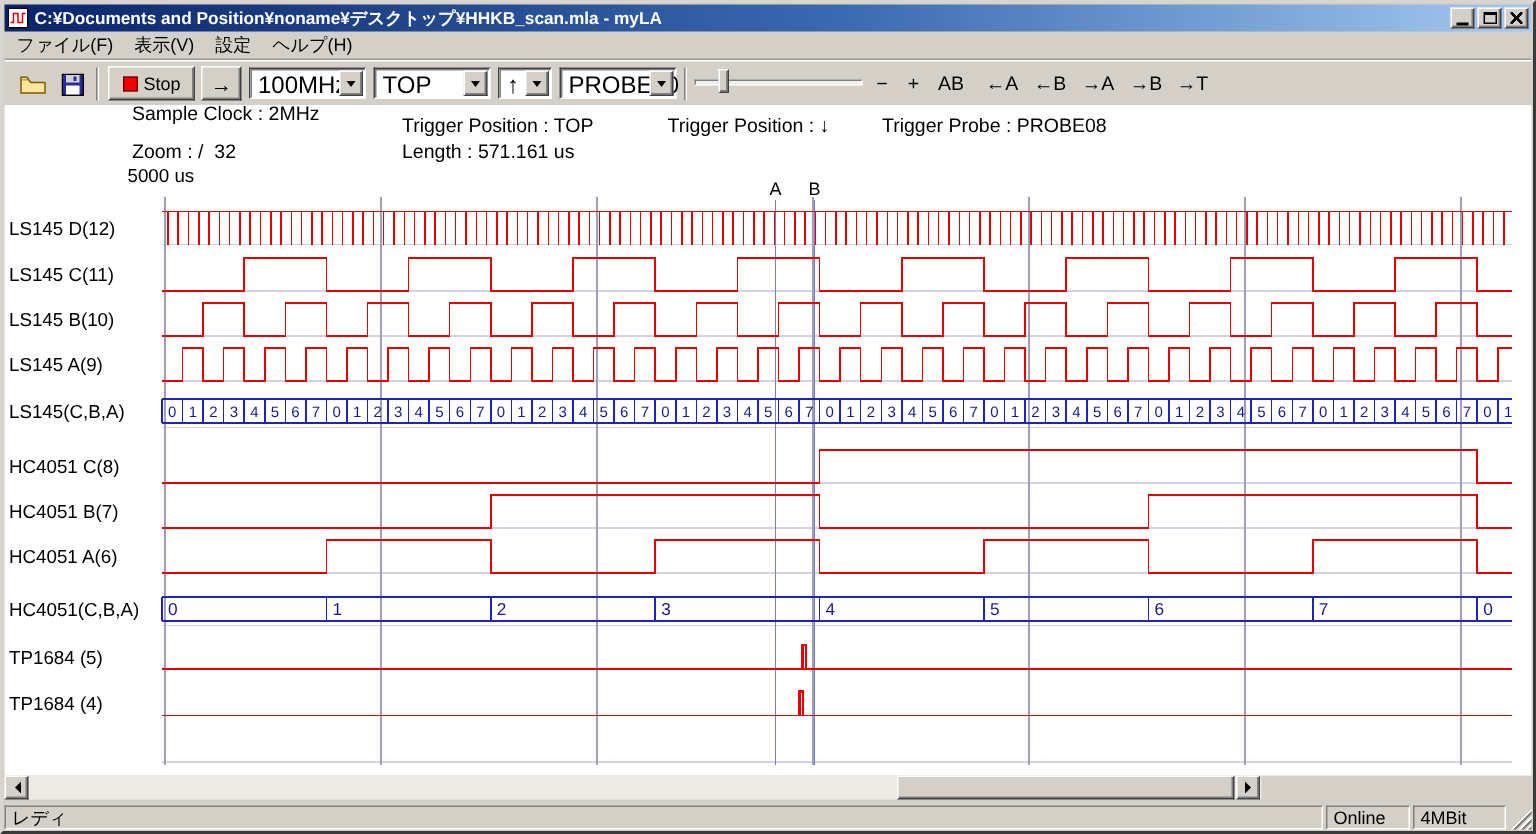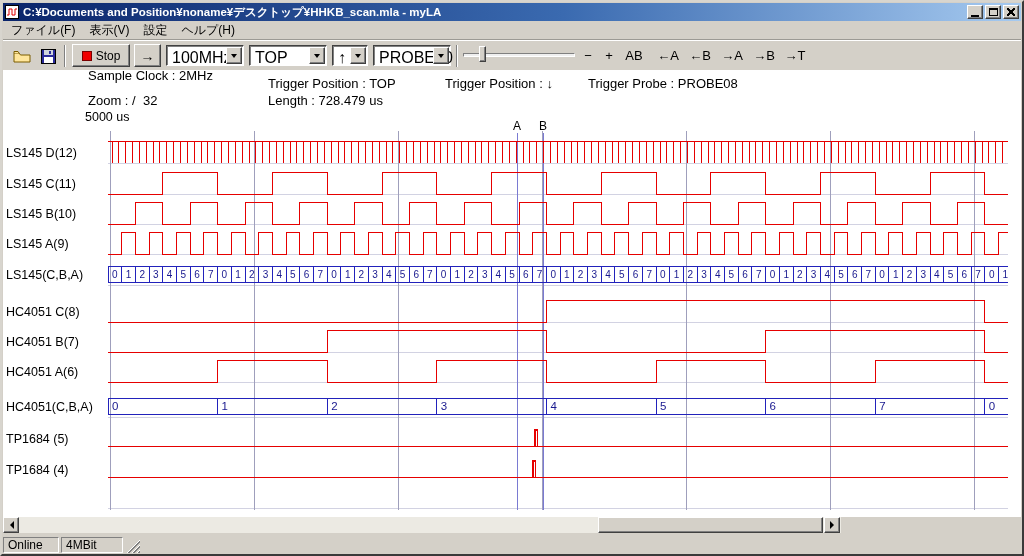--- a/index.html
+++ b/index.html
@@ -140,21 +140,21 @@
   <span class="flat-btn" style="left:778px;width:28px">→T</span>
 </div>
 
 <div class="client"></div>
 
 <span class="info" style="left:88px;top:68px">Sample Clock : 2MHz</span>
 <span class="info" style="left:268px;top:76px">Trigger Position : TOP</span>
 <span class="info" style="left:445px;top:76px">Trigger Position : ↓</span>
 <span class="info" style="left:588px;top:76px">Trigger Probe : PROBE08</span>
 <span class="info" style="left:88px;top:93px">Zoom : /  32</span>
-<span class="info" style="left:268px;top:93px">Length : 728.479 us</span>
+<span class="info" style="left:268px;top:93px">Length : 571.161 us</span>
 
 <svg id="wave-svg">
     <line x1="108" y1="163" x2="1008" y2="163" stroke="#d2d2e2"></line>
     <line x1="108" y1="194" x2="1008" y2="194" stroke="#d2d2e2"></line>
     <line x1="108" y1="224" x2="1008" y2="224" stroke="#d2d2e2"></line>
     <line x1="108" y1="254" x2="1008" y2="254" stroke="#d2d2e2"></line>
     <line x1="108" y1="285" x2="1008" y2="285" stroke="#d2d2e2"></line>
     <line x1="108" y1="322" x2="1008" y2="322" stroke="#d2d2e2"></line>
     <line x1="108" y1="352" x2="1008" y2="352" stroke="#d2d2e2"></line>
     <line x1="108" y1="382" x2="1008" y2="382" stroke="#d2d2e2"></line>
@@ -487,18 +487,19 @@
   <span class="sb-btn" style="left:0">
       <span class="tri-left"></span>
     </span>
   <span class="sb-thumb"></span>
   <span class="sb-btn" style="left:821px">
       <span class="tri-right"></span>
     </span>
 </div>
 
 <div class="statusbar">
+  <span class="status-cell status-ready">レディ</span>
   <span class="status-cell" style="width:56px">Online</span>
   <span class="status-cell" style="width:62px">4MBit</span>
   <span class="grip"></span>
 </div>
 
 <div class="frame"></div>
 
 </body></html>

